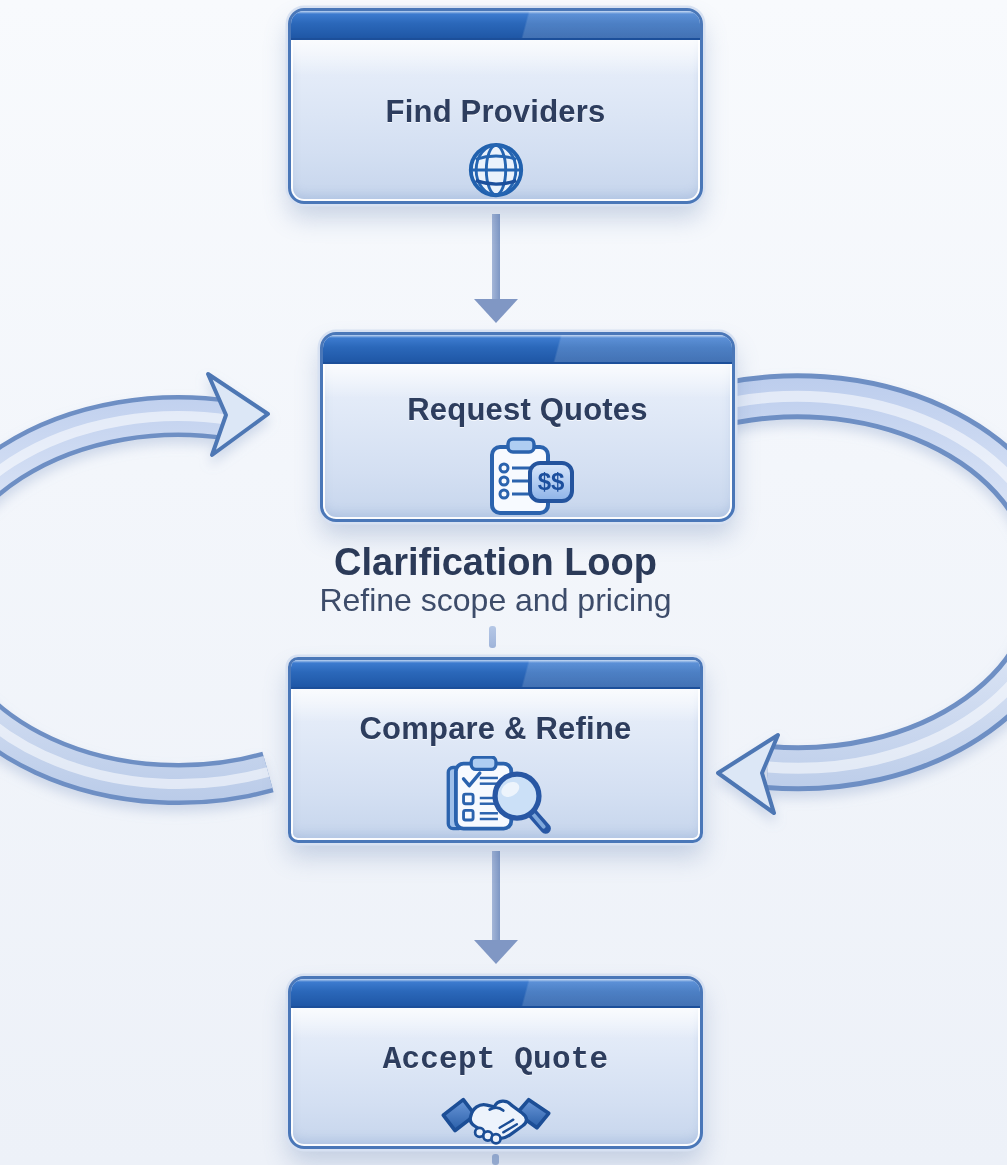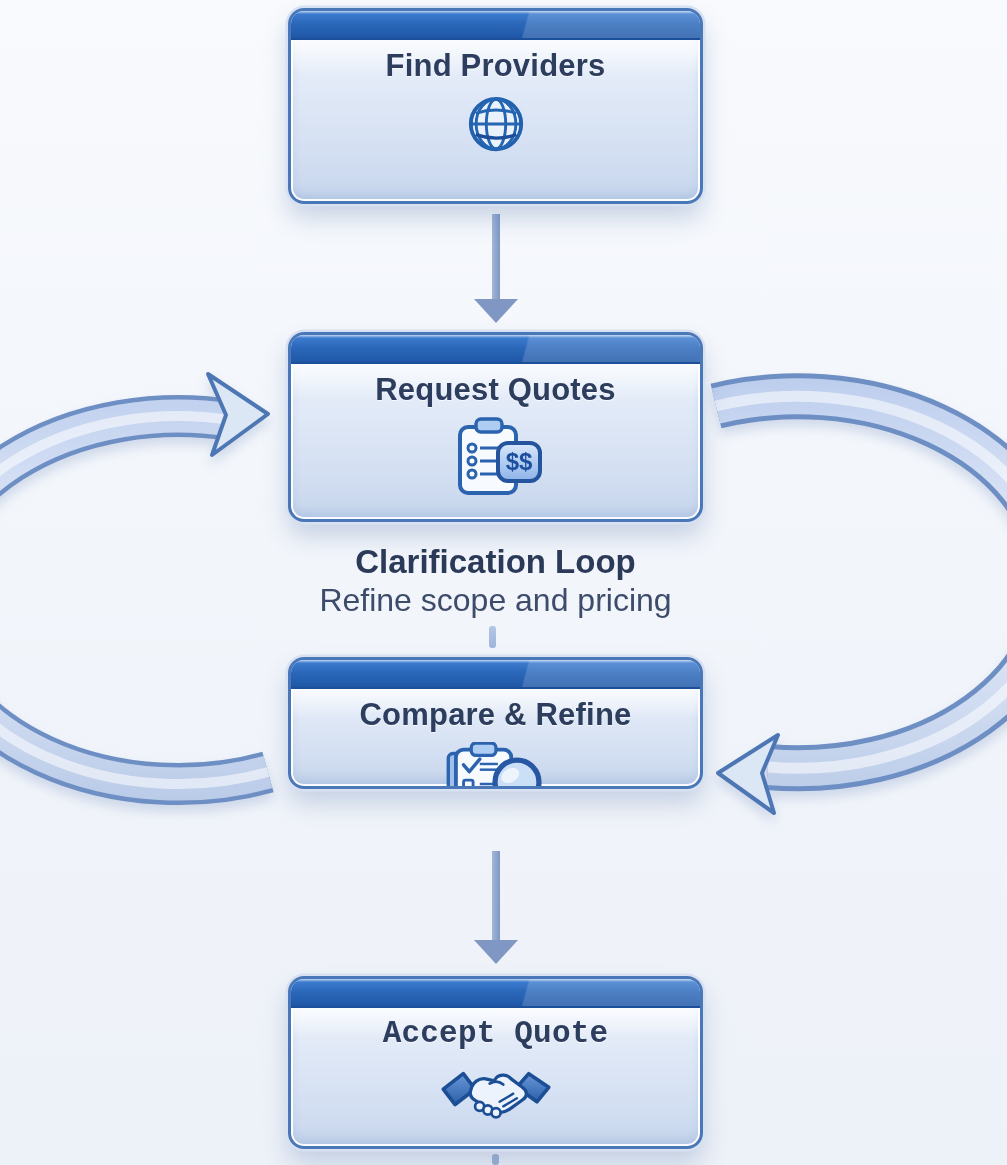--- a/index.html
+++ b/index.html
@@ -20,41 +20,41 @@
   .node-header{
     flex:0 0 27px;position:relative;
     background:linear-gradient(180deg,#4281d6 0%,#2b68ba 45%,#1f57a6 100%);
     border-bottom:2px solid #1c4f9a;
   }
   .node-header::before{content:"";position:absolute;left:0;right:0;top:0;height:3px;
     background:linear-gradient(180deg,rgba(255,255,255,.65),rgba(255,255,255,0));}
   .node-header::after{content:"";position:absolute;inset:0;
     background:linear-gradient(105deg,rgba(255,255,255,0) 57%,rgba(255,255,255,.16) 57.5%);}
   .node-body{
-    flex:1;display:flex;flex-direction:column;align-items:center;justify-content:flex-start;
+    flex:1;display:flex;flex-direction:column;align-items:center;justify-content:flex-end;
     gap:9px;padding-top:8px;
     background:linear-gradient(180deg,rgba(255,255,255,.75) 0%,rgba(255,255,255,0) 22%);
   }
   .node-title{font-size:31px;font-weight:600;color:#2d3d5e;letter-spacing:.2px;
     text-shadow:0 1px 0 rgba(255,255,255,.7);}
   .node-icon{flex:0 0 auto;}
   #node-1{top:8px;height:196px;}
-  #node-2{top:332px;height:190px;}
-  #node-3{top:657px;height:132px;}
+  #node-2{top:332px;height:190px;margin-left:32px;}
+  #node-3{top:657px;height:186px;border-radius:10px;}
   #node-4{top:976px;height:173px;font-family:Liberation Mono, monospace;}
   
   .varrow{position:absolute;left:473px;width:45px;display:flex;flex-direction:column;align-items:center;z-index:2;}
   .varrow .stem{width:8px;background:linear-gradient(90deg,#a4b6d8,#7e97c4);}
   .varrow .head{width:0;height:0;border-left:22px solid transparent;border-right:22px solid transparent;
     border-top:24px solid #8097c4;}
   #arrow-1{top:214px;} #arrow-1 .stem{height:85px;}
   #arrow-2{top:851px;} #arrow-2 .stem{height:89px;}
   
   .loop-text{position:absolute;left:288px;width:415px;top:543px;text-align:center;z-index:4;}
-  .loop-title{font-size:33px;font-weight:700;color:#2b3a58;line-height:38px;}
+  .loop-title{font-size:38px;font-weight:700;color:#2b3a58;line-height:38px;}
   .loop-subtitle{font-size:32px;font-weight:400;color:#3d4c6a;line-height:38px;}
   .dash{position:absolute;border-radius:3px;z-index:2;}
   #dash-mid{left:489px;top:626px;width:7px;height:22px;background:linear-gradient(180deg,#b5c7e6,#9fb4da);}
   #dash-bottom{left:492px;top:1154px;width:7px;height:11px;background:#9db1d4;}
   
   .ribbons{position:absolute;left:0;top:0;z-index:1;}
 </style>
 </head>
 <body>
 

